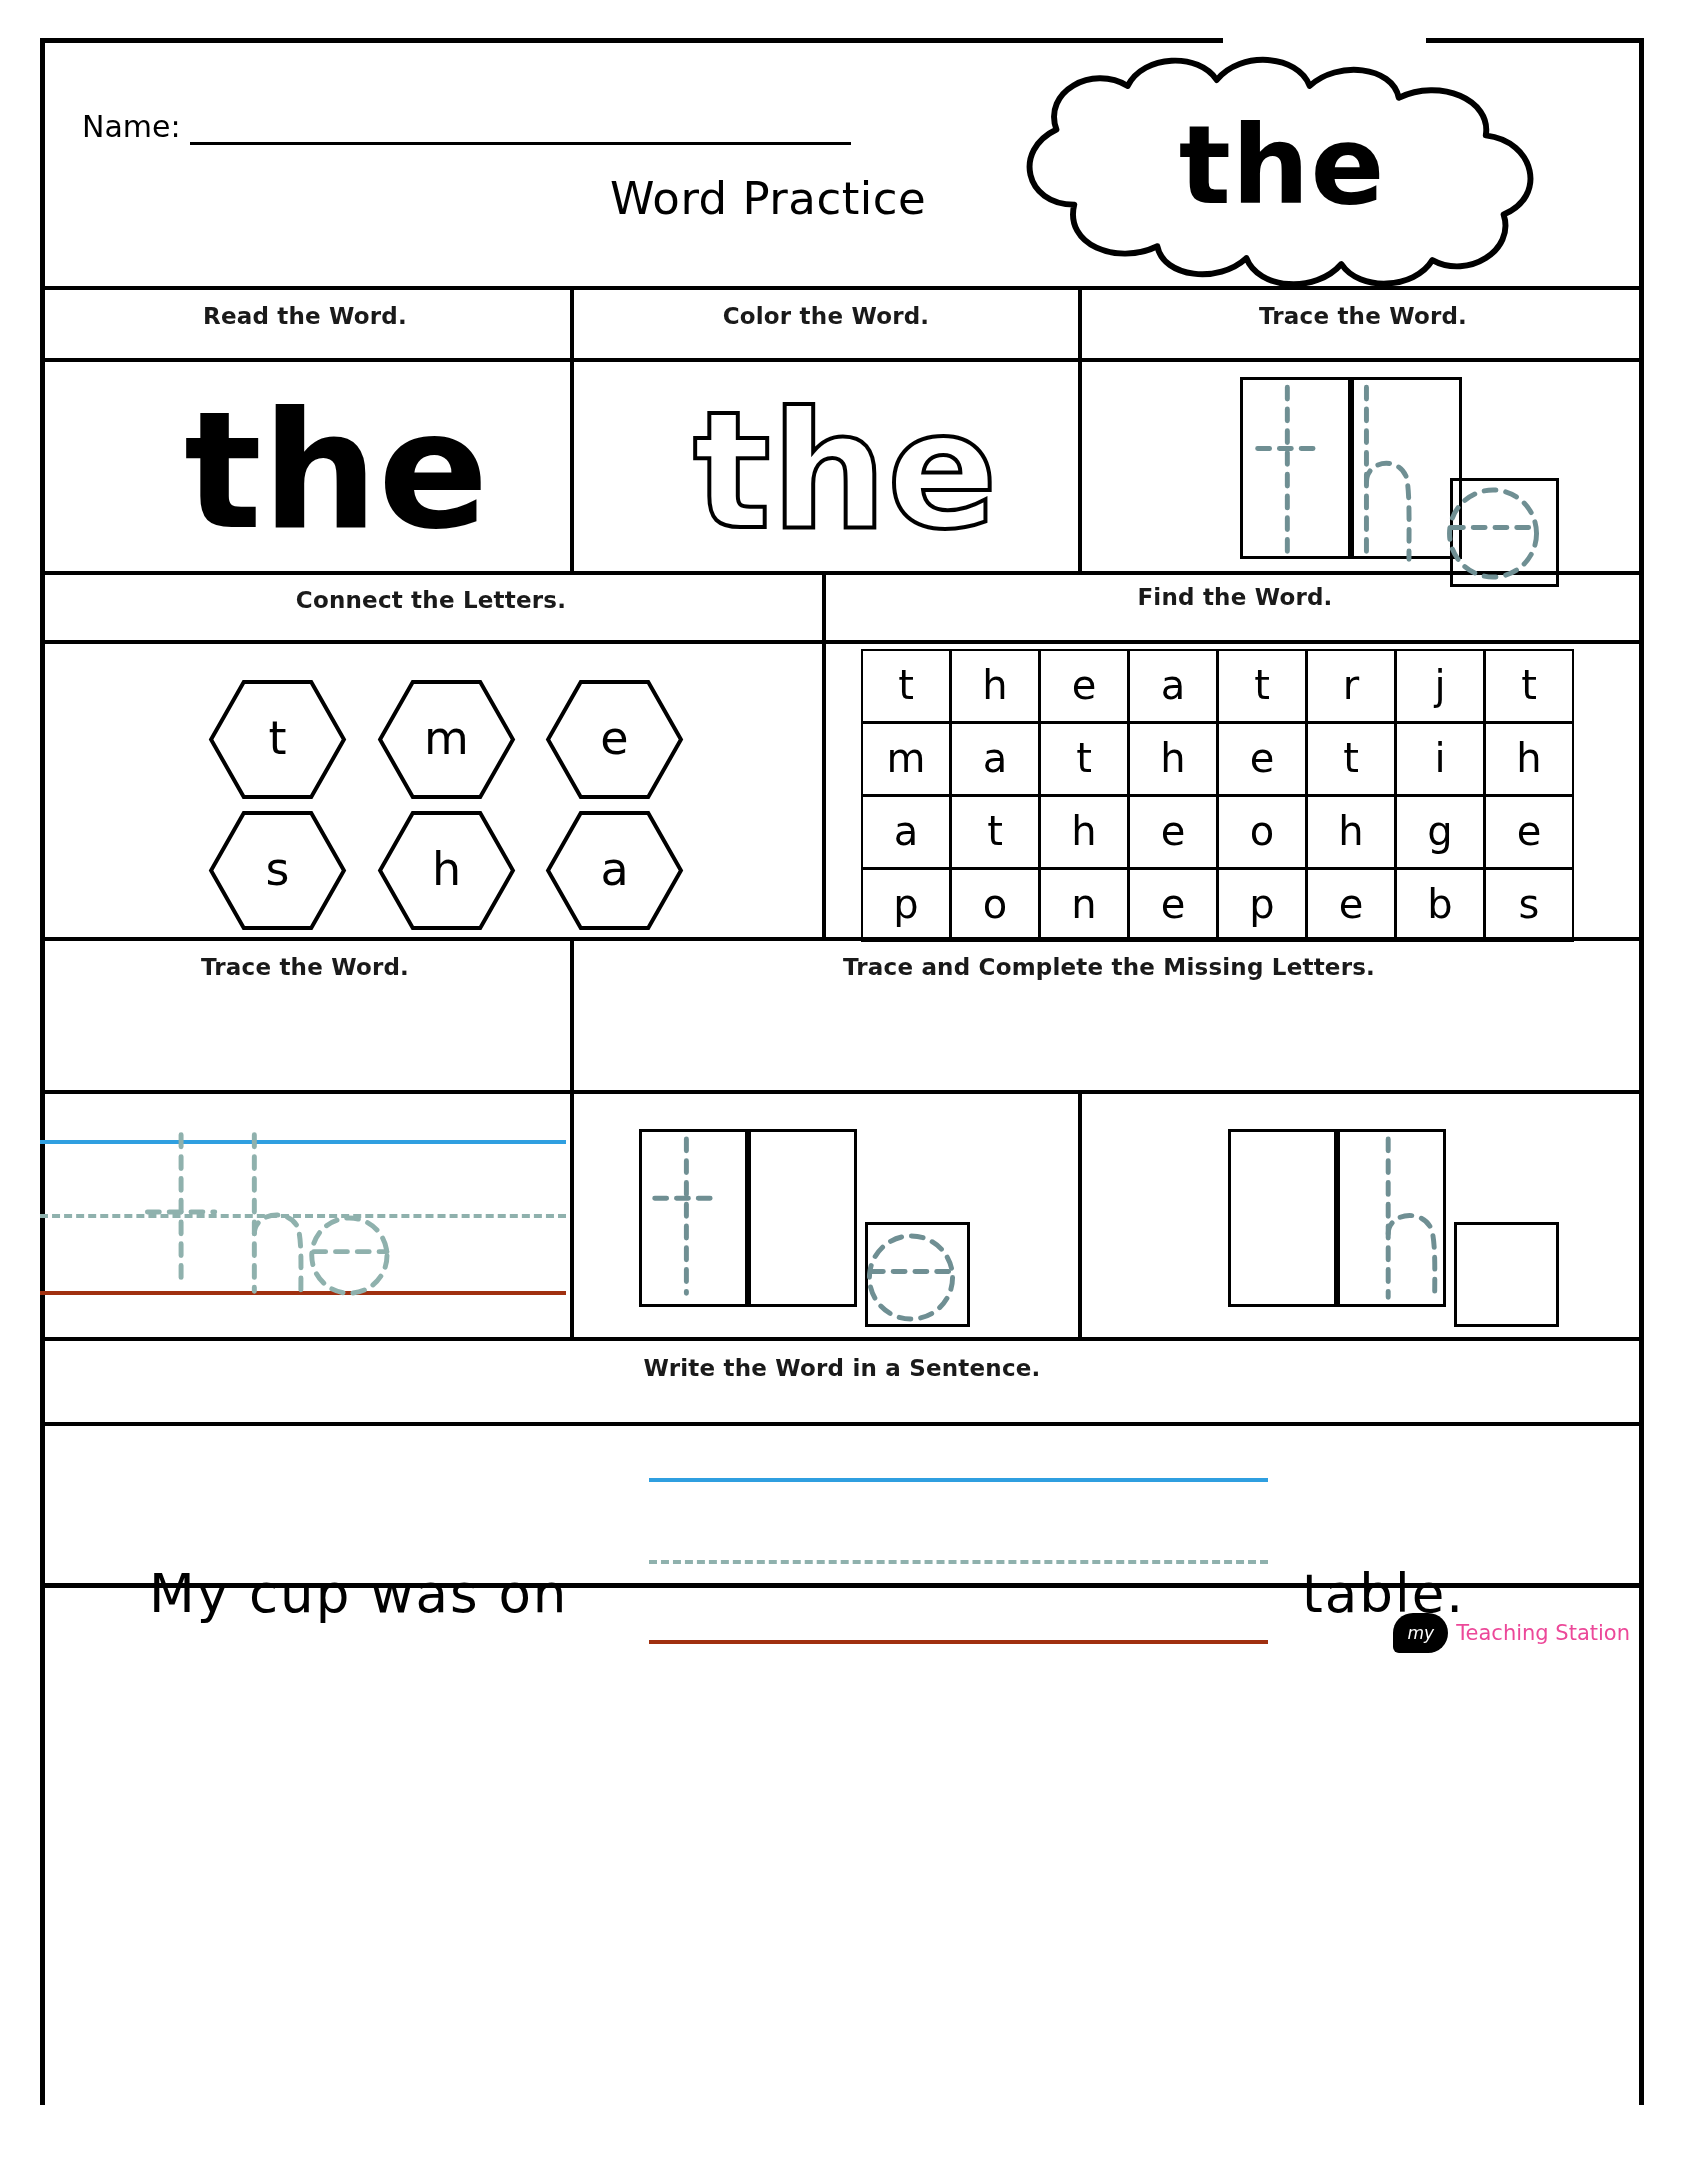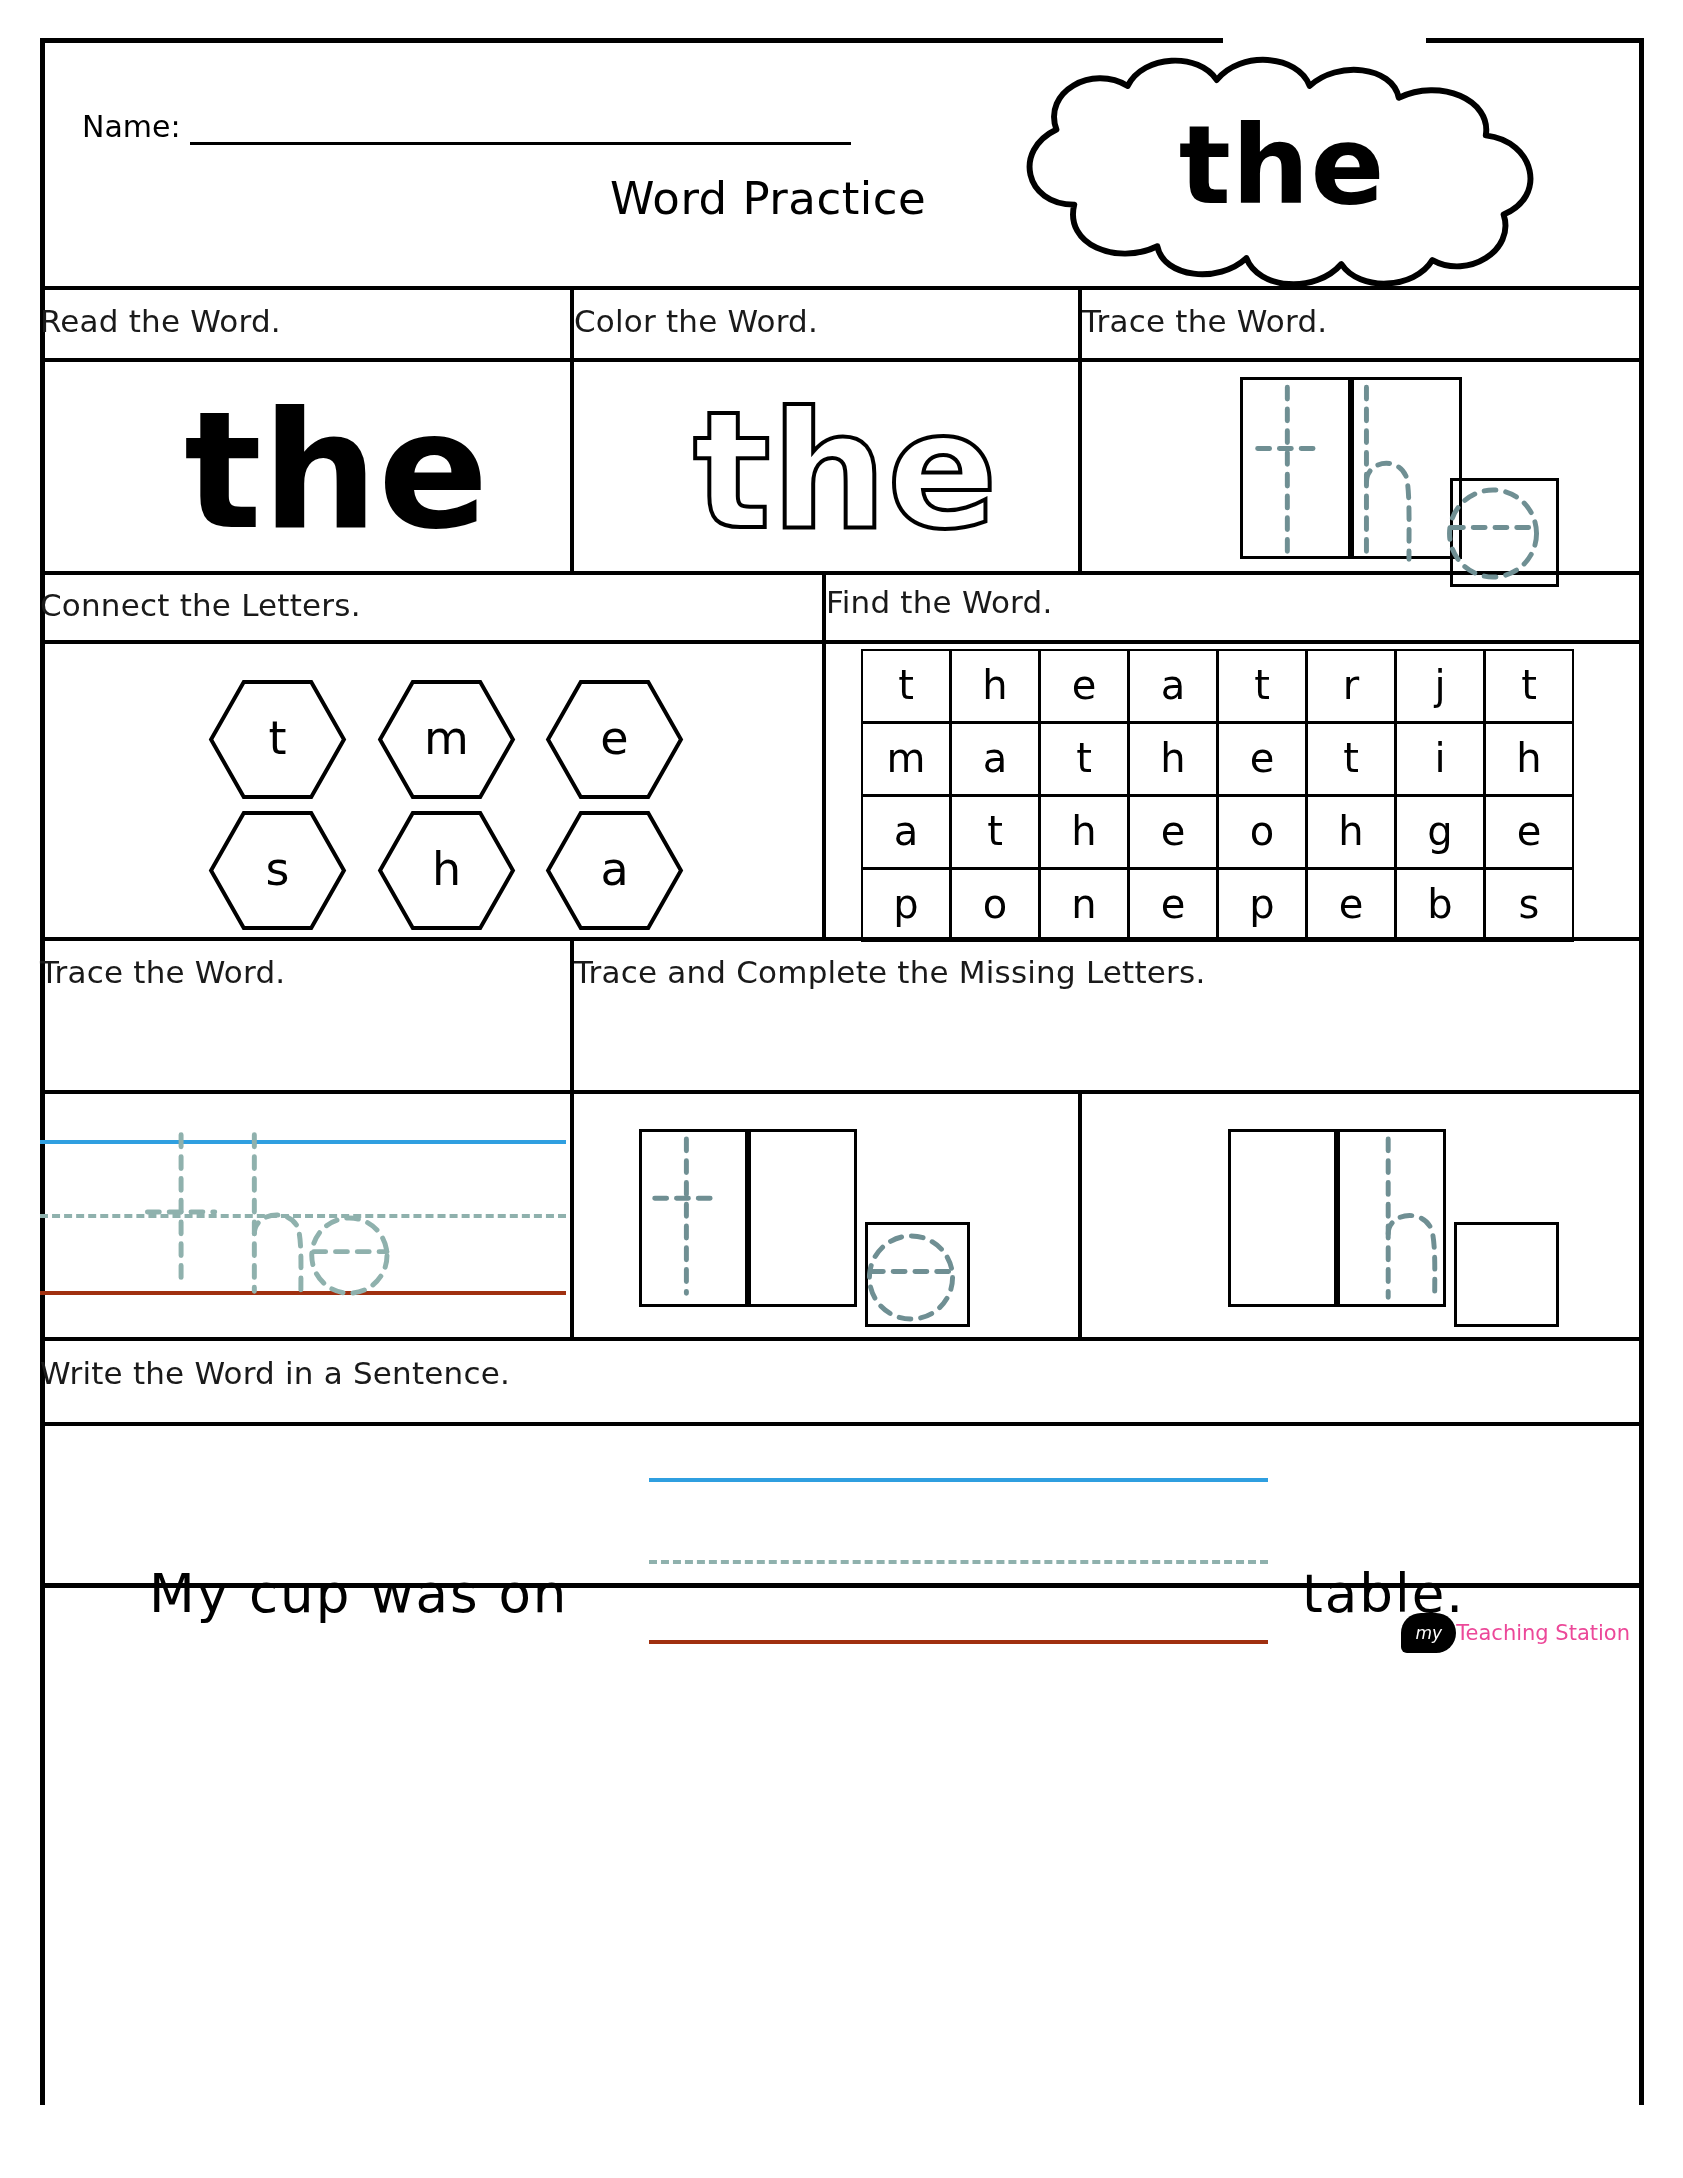--- a/index.html
+++ b/index.html
@@ -42,24 +42,26 @@
     background: #000;
   }
   .v-line {
     position: absolute;
     width: 4px;
     background: #000;
   }
 
   .label {
     position: absolute;
-    font-size: 31px;
+    font-size: 23px;
+    text-align: center;
     letter-spacing: 0.2px;
     color: #1a1a1a;
     font-family: "DejaVu Sans", sans-serif;
+    font-weight: bold;
   }
 
   
   .name-label {
     position: absolute;
     left: 42px;
     top: 71px;
     font-size: 30px;
   }
   .name-rule {
@@ -175,20 +177,21 @@
     white-space: nowrap;
   }
 
   
   .logo {
     position: absolute;
     right: 14px;
     bottom: -65px;
     display: flex;
     align-items: center;
+    gap: 8px;
   }
   .logo-badge {
     width: 55px; height: 40px;
     background: #000;
     border-radius: 20px 20px 20px 6px;
     color: #fff;
     font-size: 17px;
     display: flex; align-items: center; justify-content: center;
     font-style: italic;
   }

